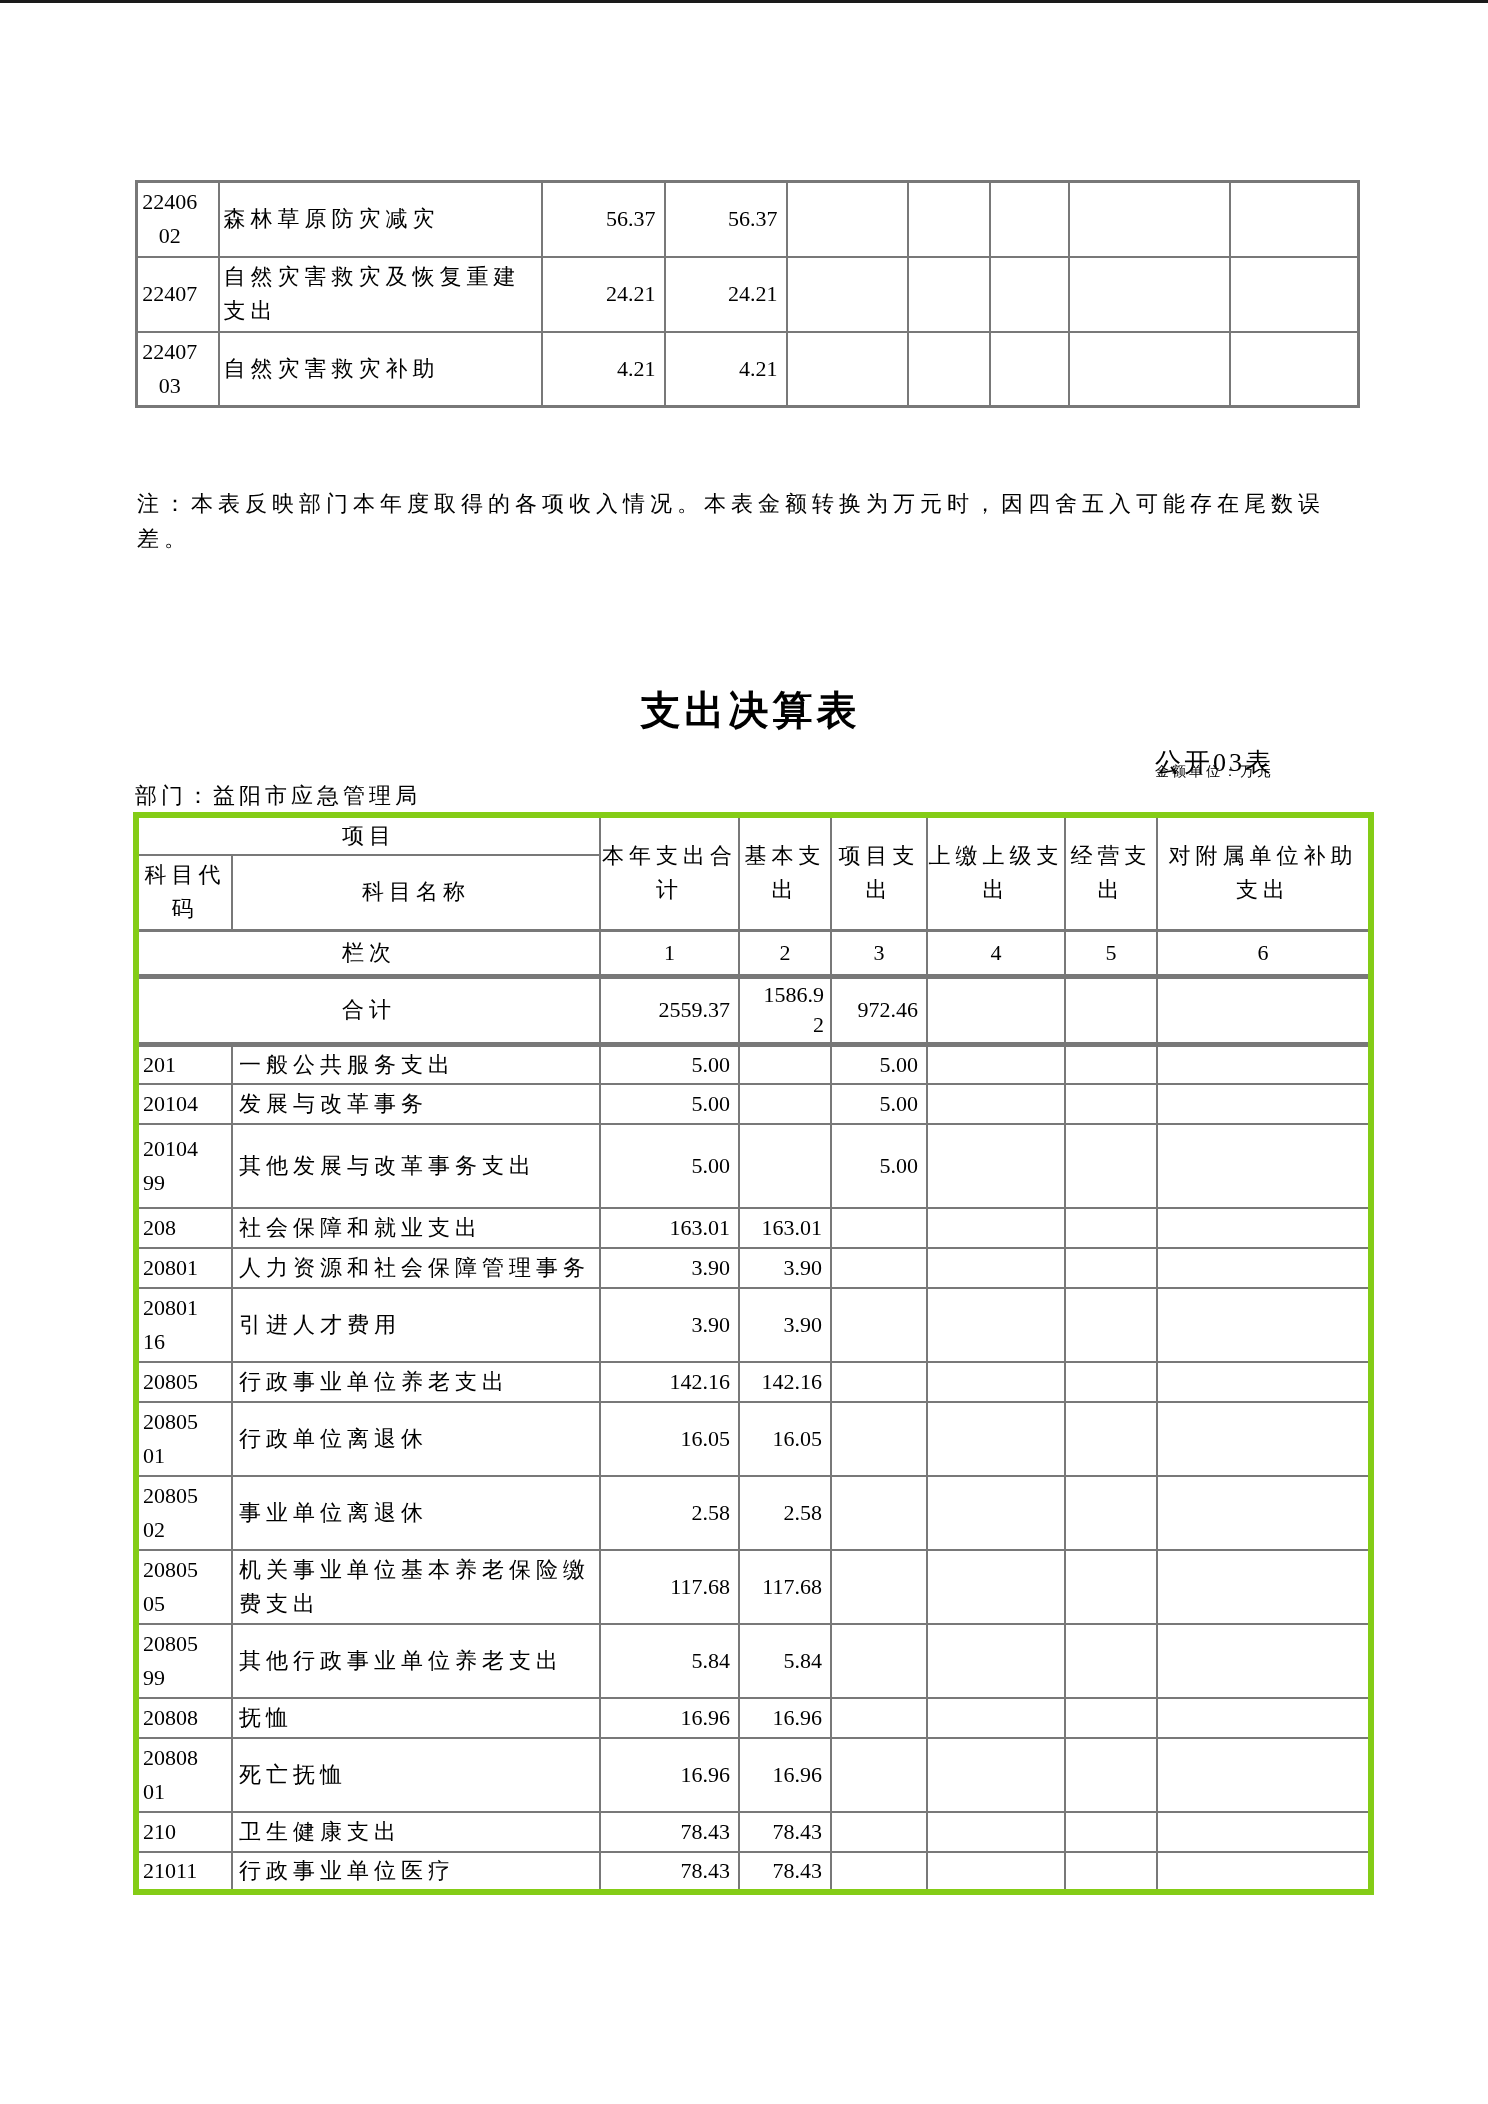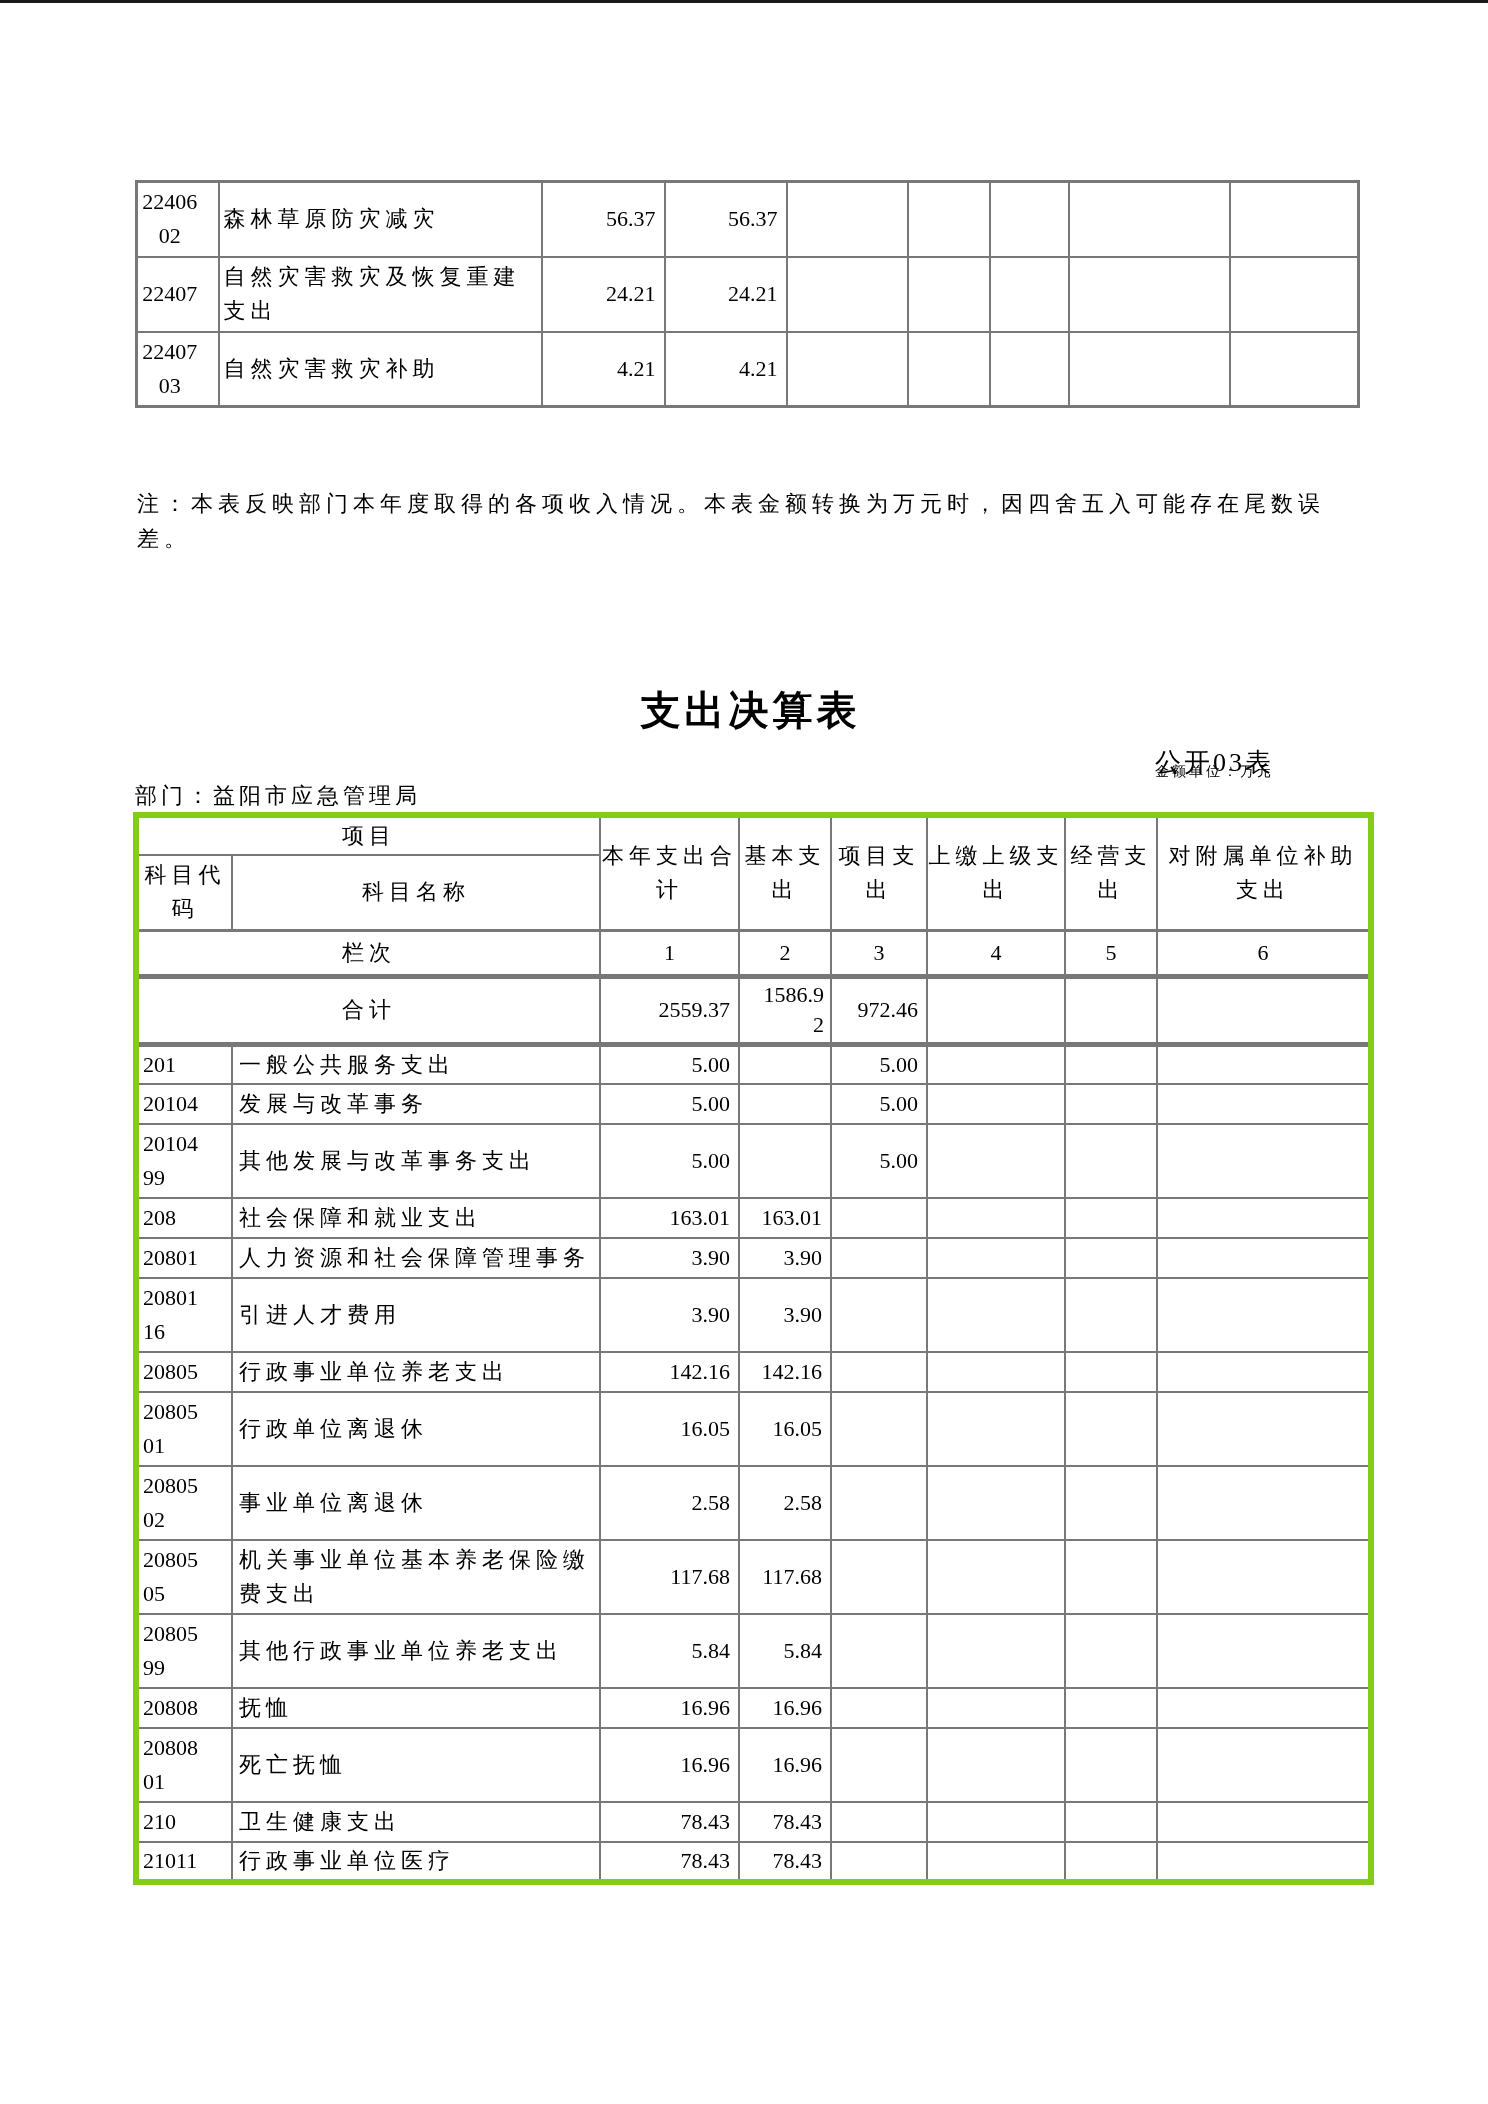--- a/index.html
+++ b/index.html
@@ -166,21 +166,21 @@
     <tr style="height:40px">
       <td class="code">20104</td>
       <td class="name">发展与改革事务</td>
       <td class="num">5.00</td>
       <td class="num"></td>
       <td class="num">5.00</td>
       <td class="num"></td>
       <td class="num"></td>
       <td class="num"></td>
     </tr>
-    <tr style="height:74px">
+    <tr style="height:84px">
       <td class="code">2010499</td>
       <td class="name">其他发展与改革事务支出</td>
       <td class="num">5.00</td>
       <td class="num"></td>
       <td class="num">5.00</td>
       <td class="num"></td>
       <td class="num"></td>
       <td class="num"></td>
     </tr>
     <tr style="height:40px">

